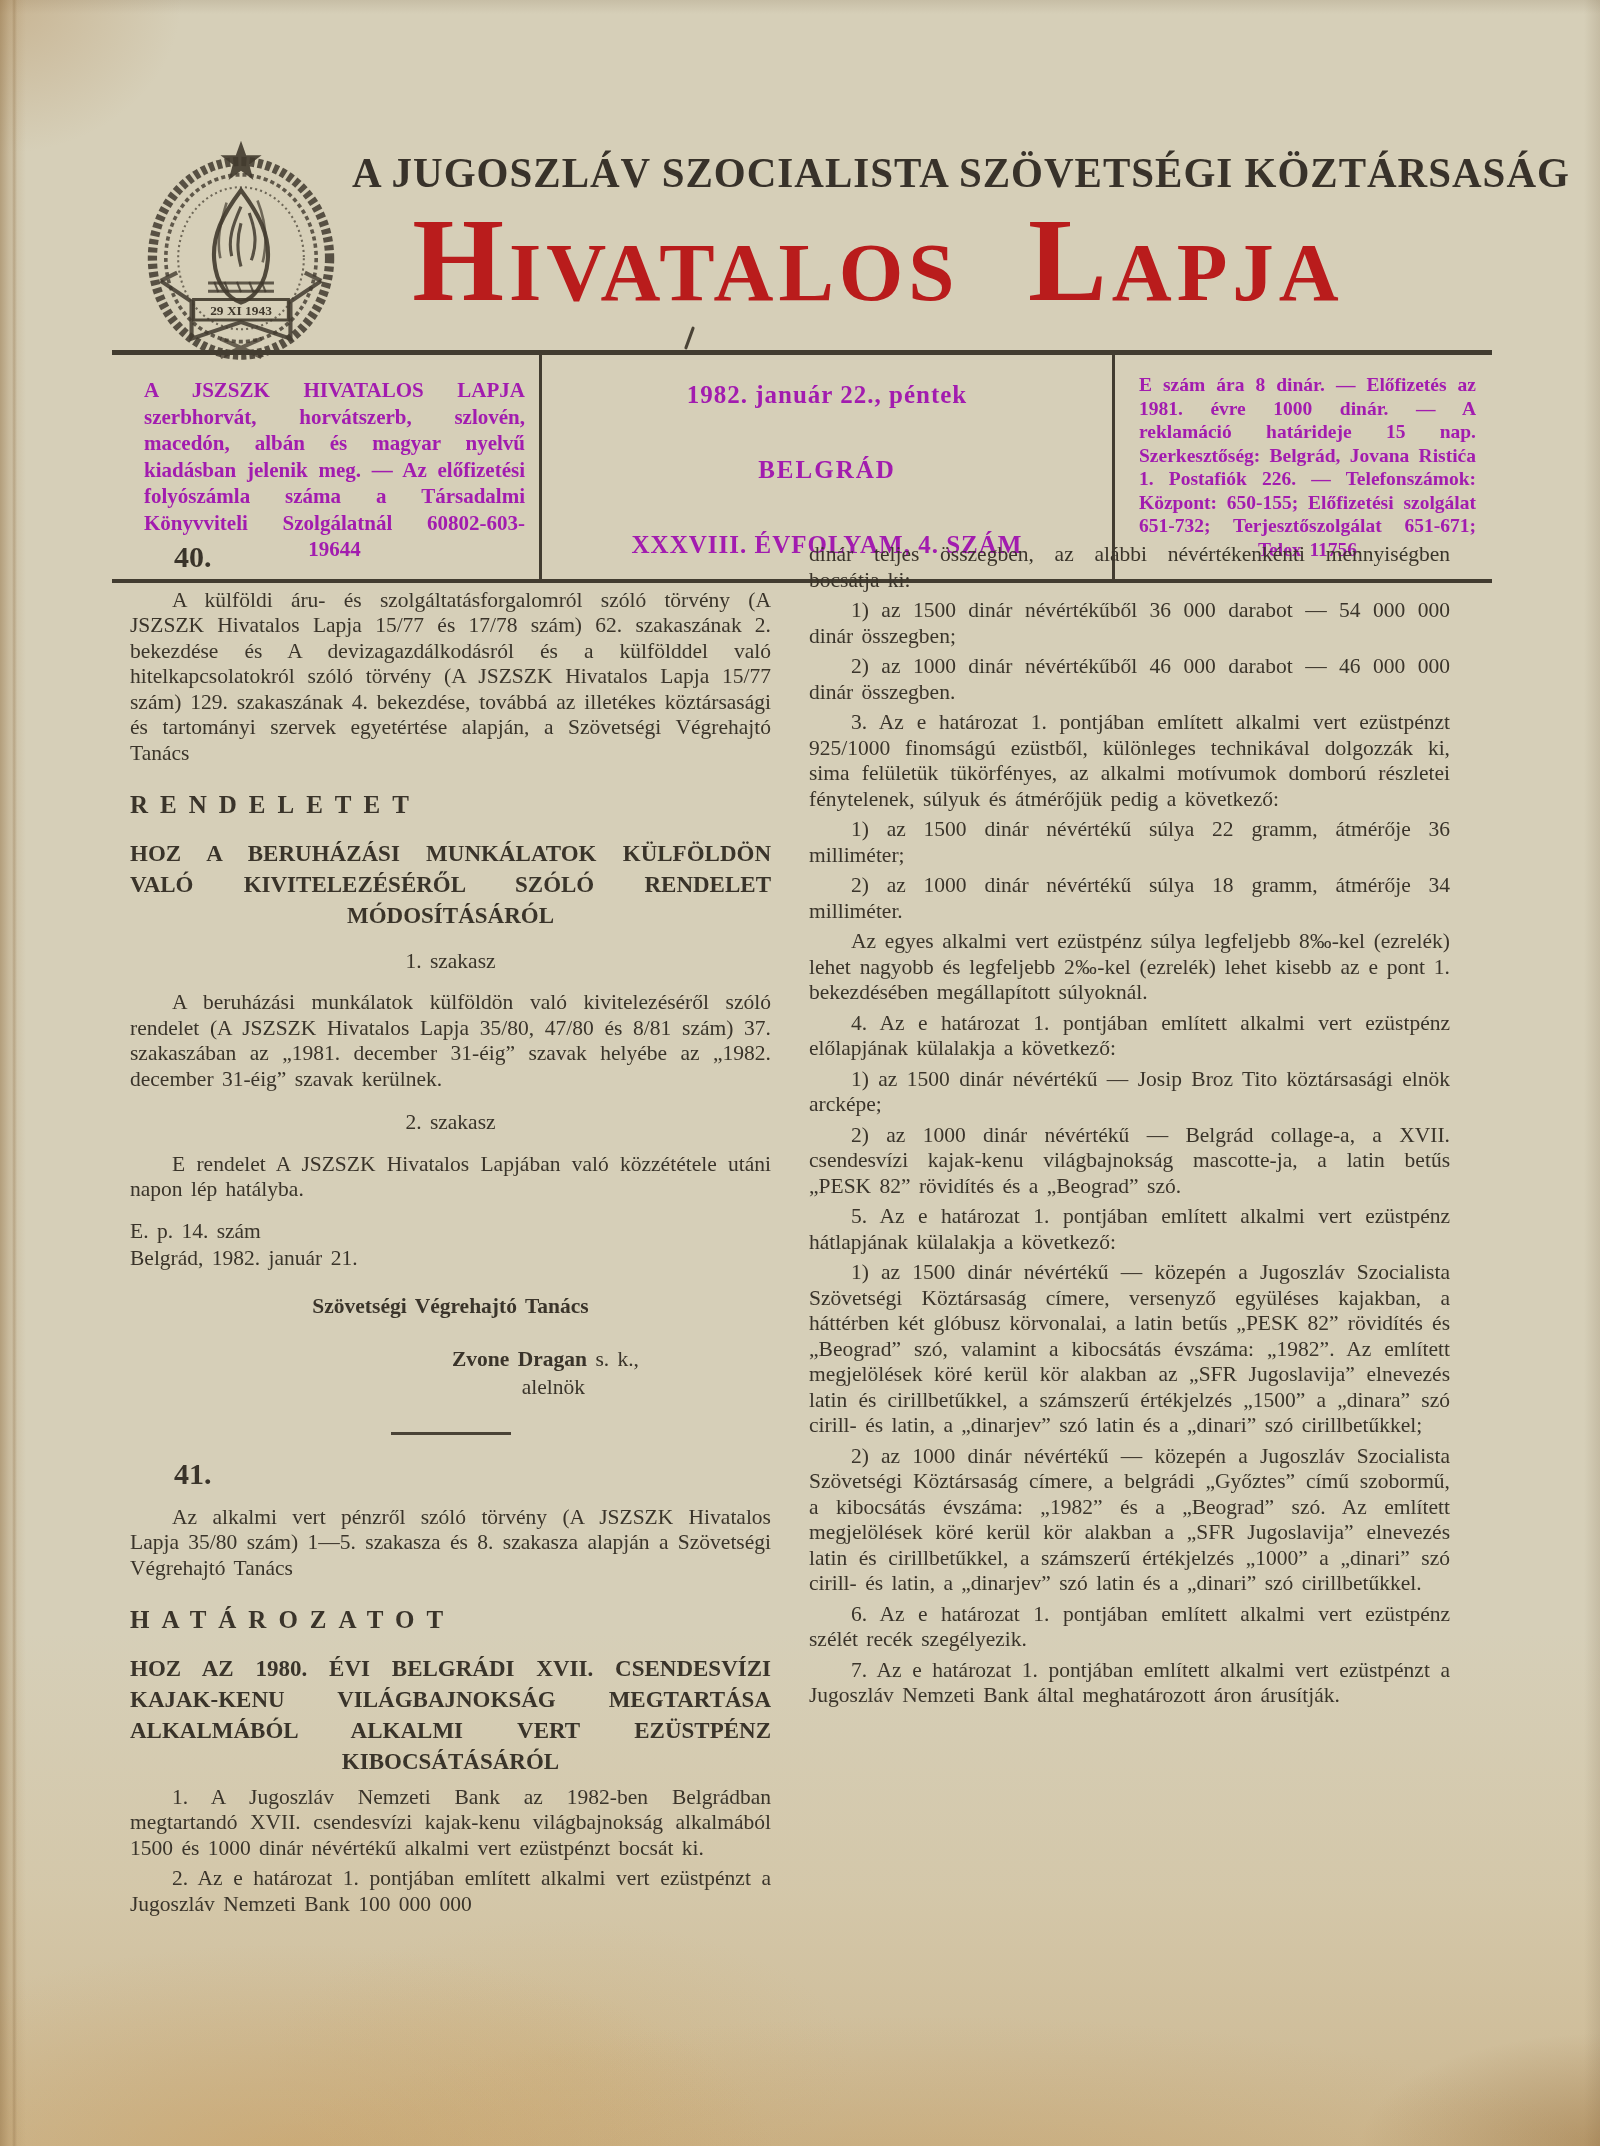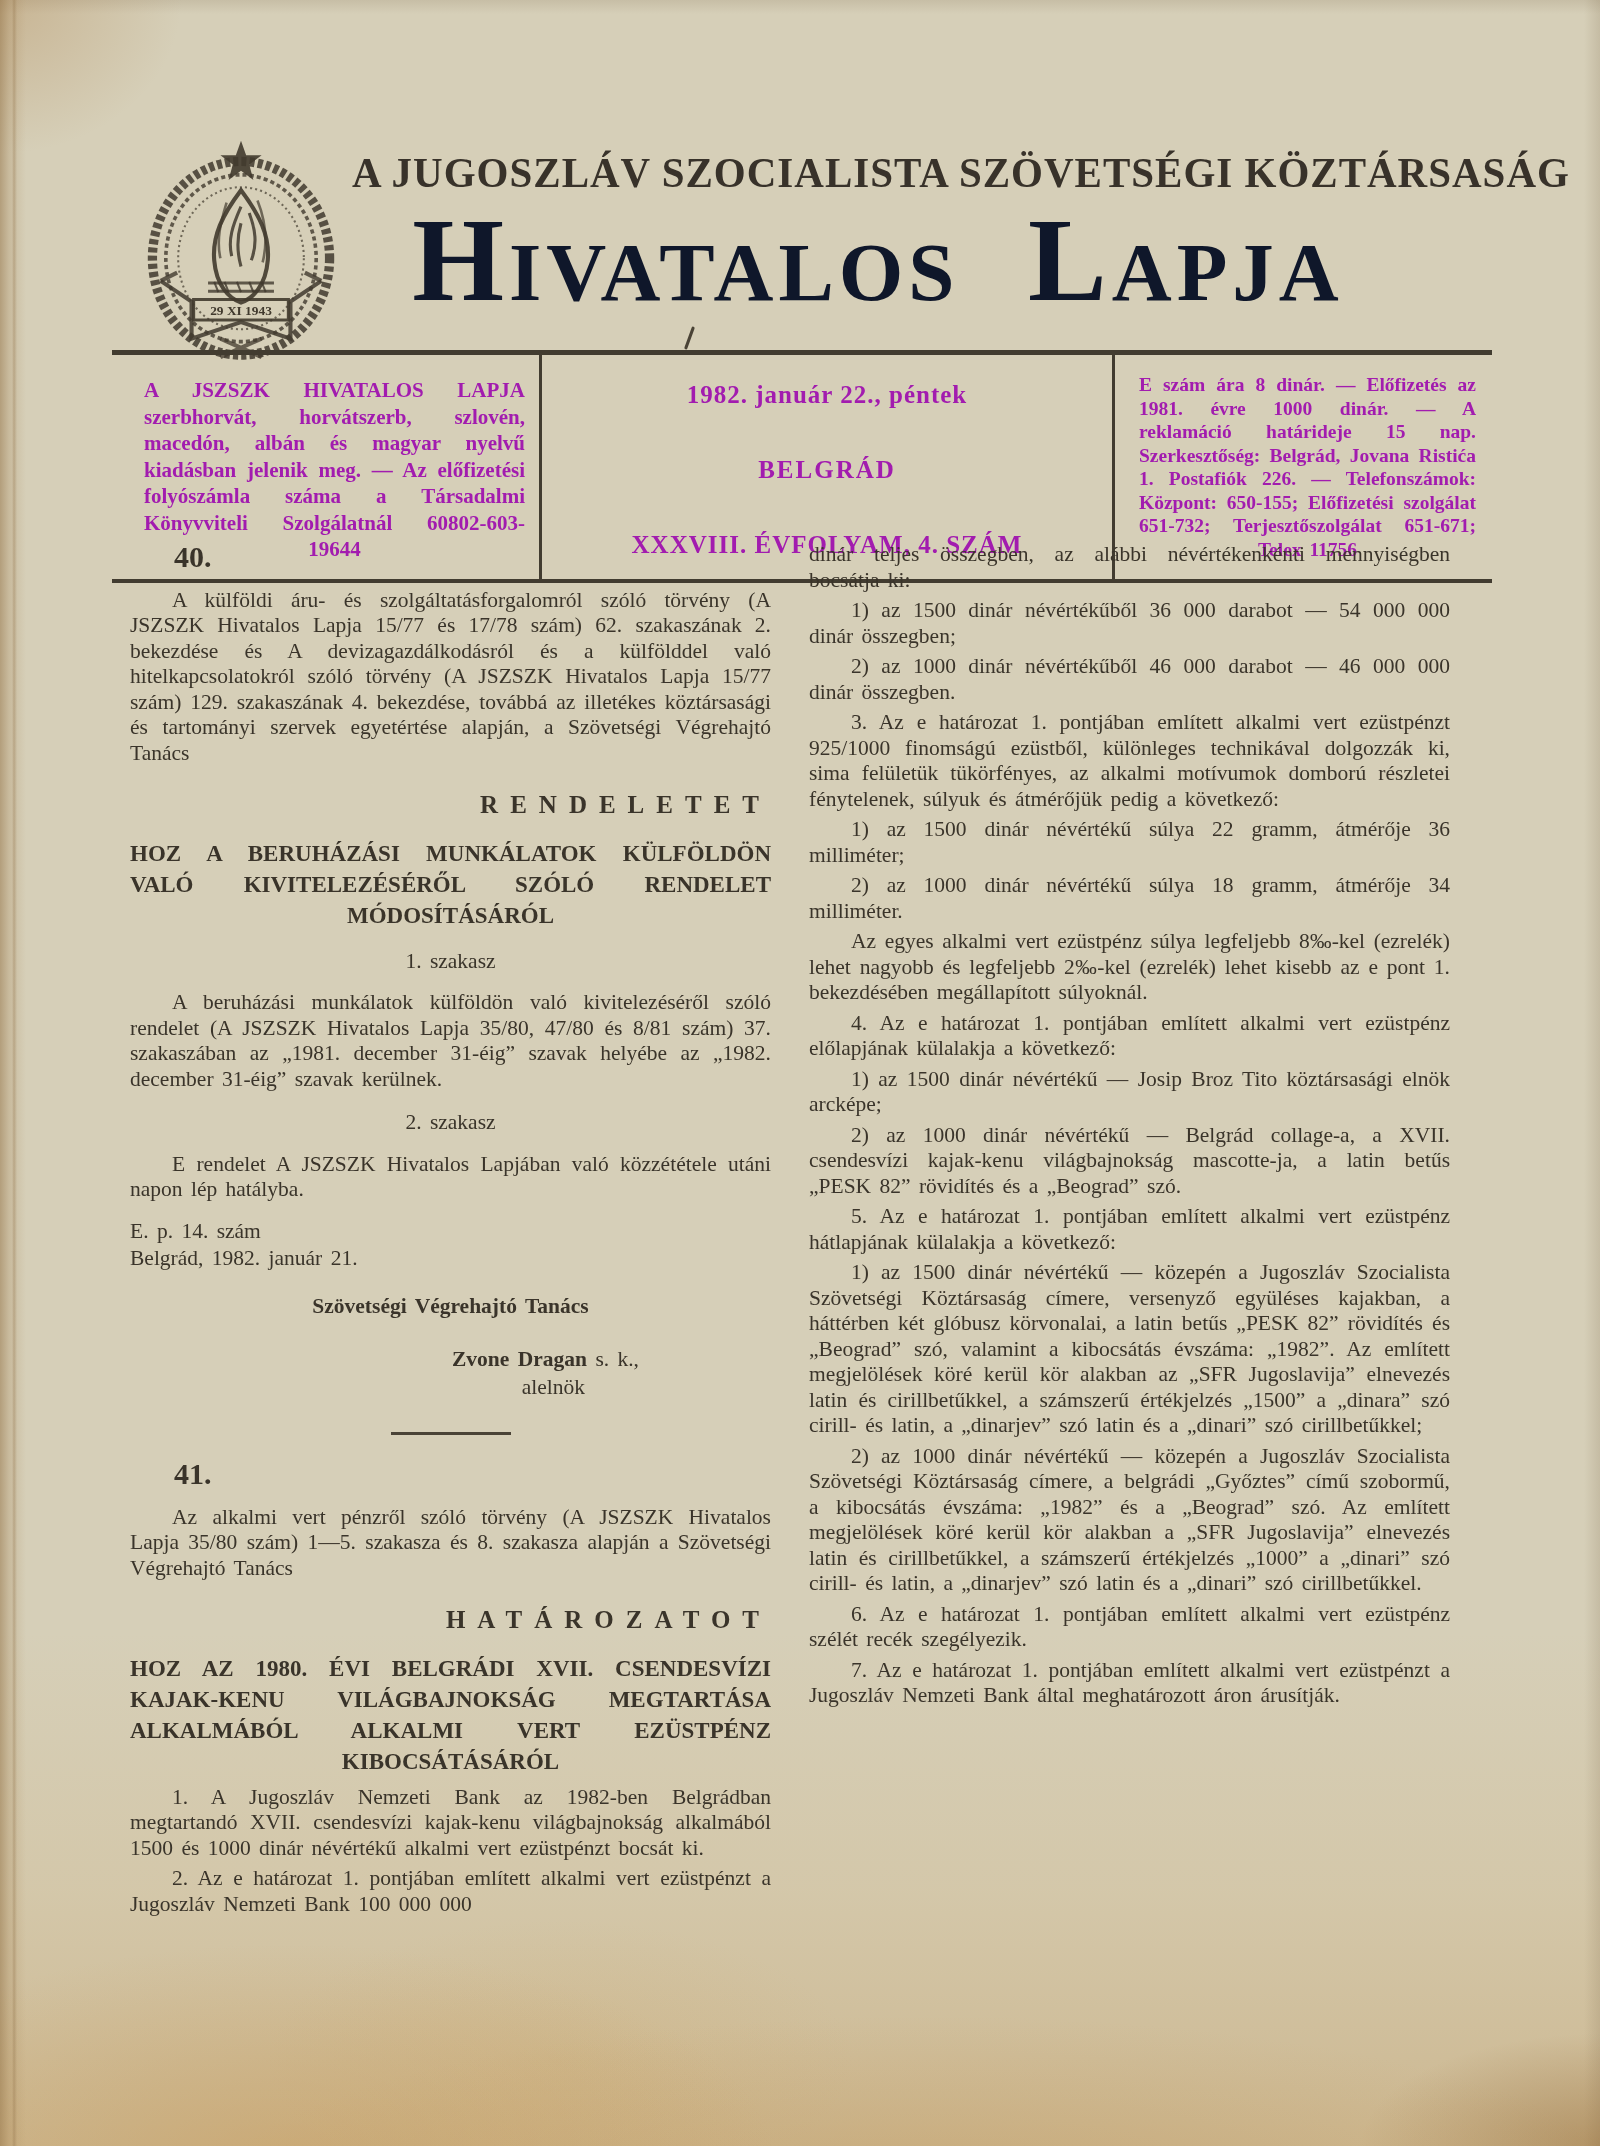--- a/index.html
+++ b/index.html
@@ -25,21 +25,21 @@
   .emblem { position:absolute; left:138px; top:136px; width:206px; height:228px; }
   .masthead-super {
     position:absolute; left:352px; top:148px; width:1044px;
     text-align:center; font-weight:bold; font-size:41px; letter-spacing:1px;
     white-space:nowrap; transform:scaleY(1.04); color:#38322a;
   }
   .masthead-title {
     position:absolute; left:356px; top:196px; width:1044px;
     text-align:center; font-variant:small-caps; font-weight:bold;
     font-size:118px; letter-spacing:5px; word-spacing:34px; line-height:130px;
-    color:#0f172a;
+    color:#b91c1c;
   }
   .ink-slash {
     position:absolute; left:688px; top:326px; width:3px; height:24px;
     background:#4a4336; transform:rotate(20deg); border-radius:2px;
   }
 
   
   .info-band {
     position:absolute; left:112px; top:350px; width:1380px; box-sizing:border-box;
     border-top:5px solid #423c30; border-bottom:4px solid #423c30;
@@ -66,21 +66,21 @@
     text-align:justify; text-align-last:center; word-spacing:3px;
   }
 
   
   .columns { position:absolute; left:130px; top:542px; width:1320px; display:flex; gap:38px; }
   .col { width:641px; font-size:21.5px; line-height:25.5px; text-align:justify; word-spacing:3px; }
   p.para { margin:0 0 5px 0; text-indent:42px; }
   p.cont { text-indent:0; }
   .item-number { font-size:30px; font-weight:bold; margin:2px 0 18px 44px; }
   .act-type {
-    text-align:right; font-weight:bold; font-size:25px;
+    text-align:left; font-weight:bold; font-size:25px;
     letter-spacing:12px; margin:26px 0 20px 0; text-indent:0;
   }
   .subject {
     font-weight:bold; font-size:23px; line-height:31px;
     text-align:justify; text-align-last:center; margin:0 0 8px 0; word-spacing:4px;
   }
   .szakasz { text-align:center; text-align-last:center; margin:18px 0 16px 0; text-indent:0; }
   .ref-line { margin:16px 0 0 0; text-indent:0; text-align:left; text-align-last:left; }
   .issuer { text-align:center; text-align-last:center; font-weight:bold; margin:22px 0 0 0; }
   .sig-line { text-align:right; text-align-last:right; padding-right:132px; margin-top:28px; }

